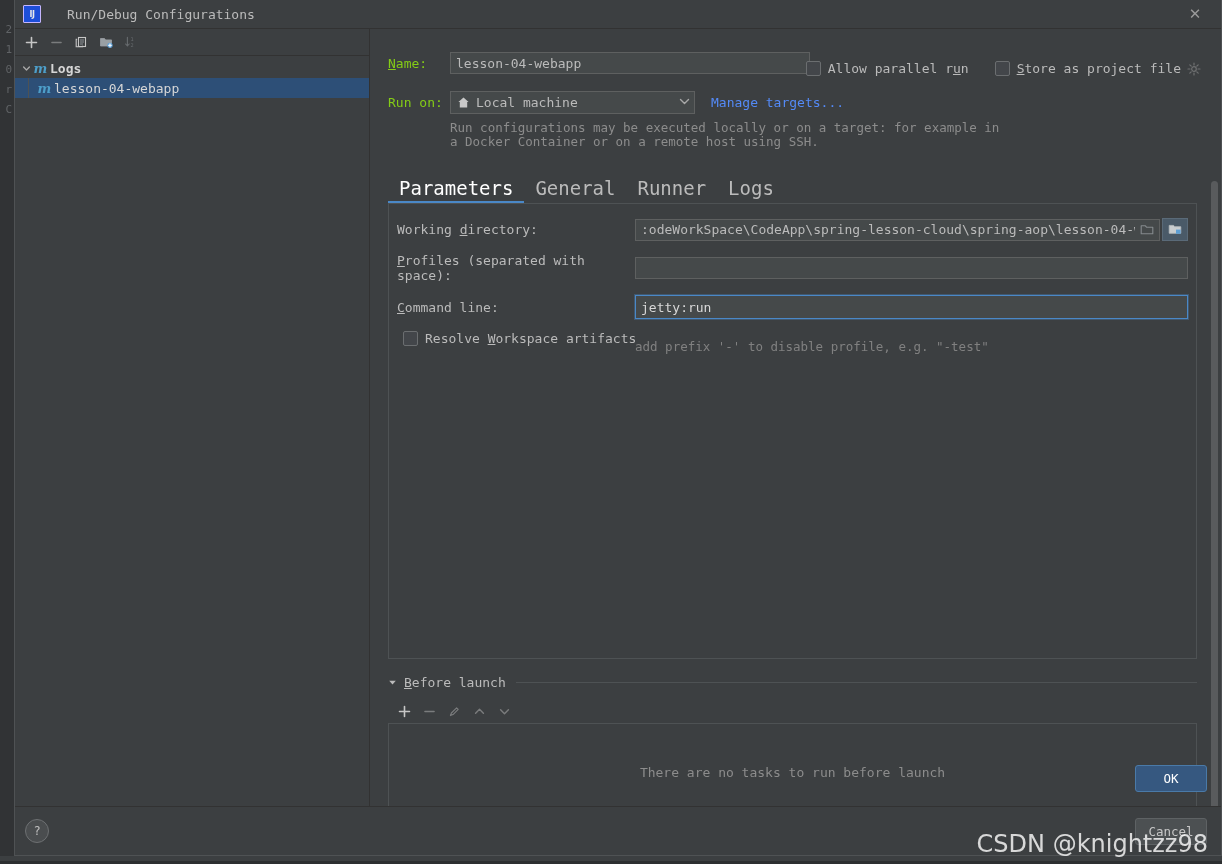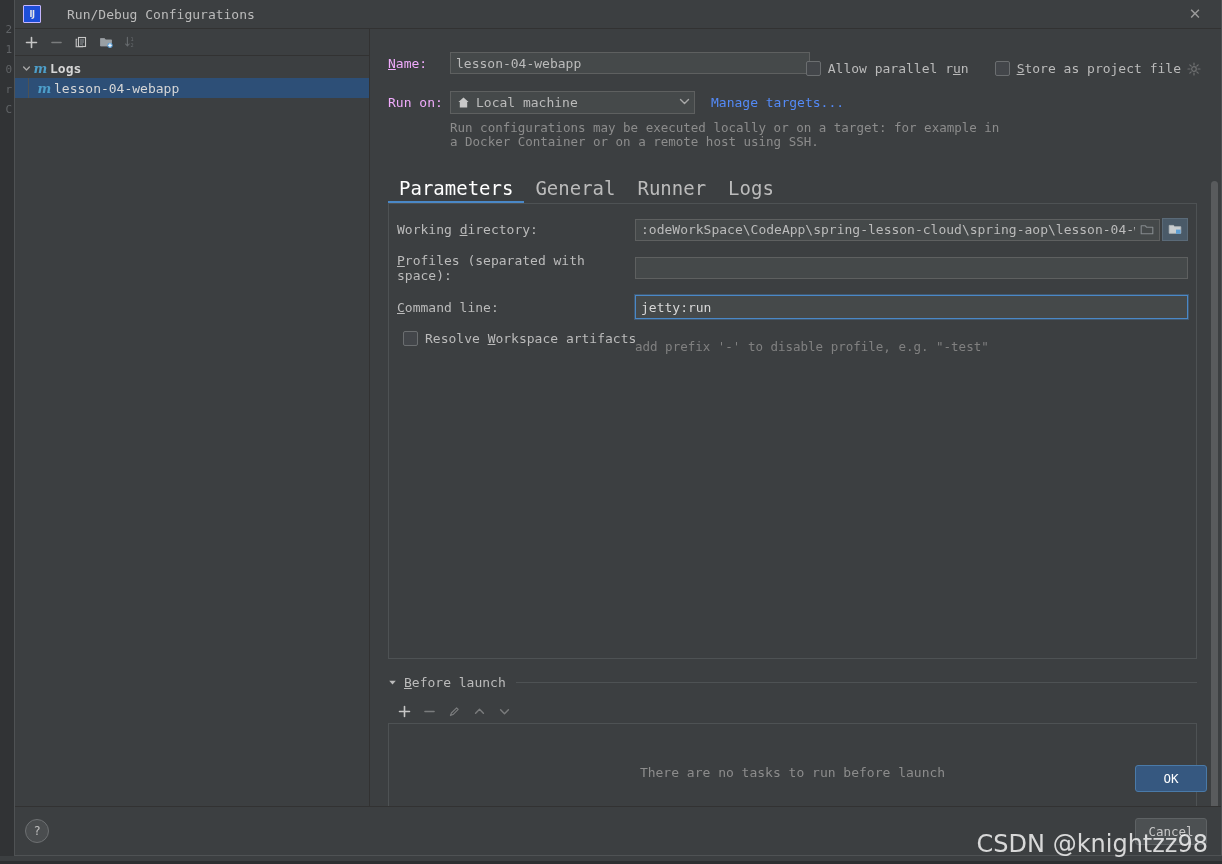--- a/index.html
+++ b/index.html
@@ -172,21 +172,21 @@
   }
 
   
   .hdr-row {
     display: flex; align-items: center;
     margin-top: 0;
   }
   #row-name { height: 24px; margin-top: 22px; }
   #row-runon { height: 24px; margin-top: 15px; }
   .field-label {
-    font-size: 13px; color: #f0abfc;
+    font-size: 13px; color: #84cc16;
     width: 62px; flex: 0 0 62px;
   }
   .mn { text-decoration: underline; }
 
   .txtfield {
     background: #45494a;
     border: 1px solid #5e6060;
     color: #bbbbbb;
     font-size: 13px;
     font-family: "DejaVu Sans Mono", monospace;

